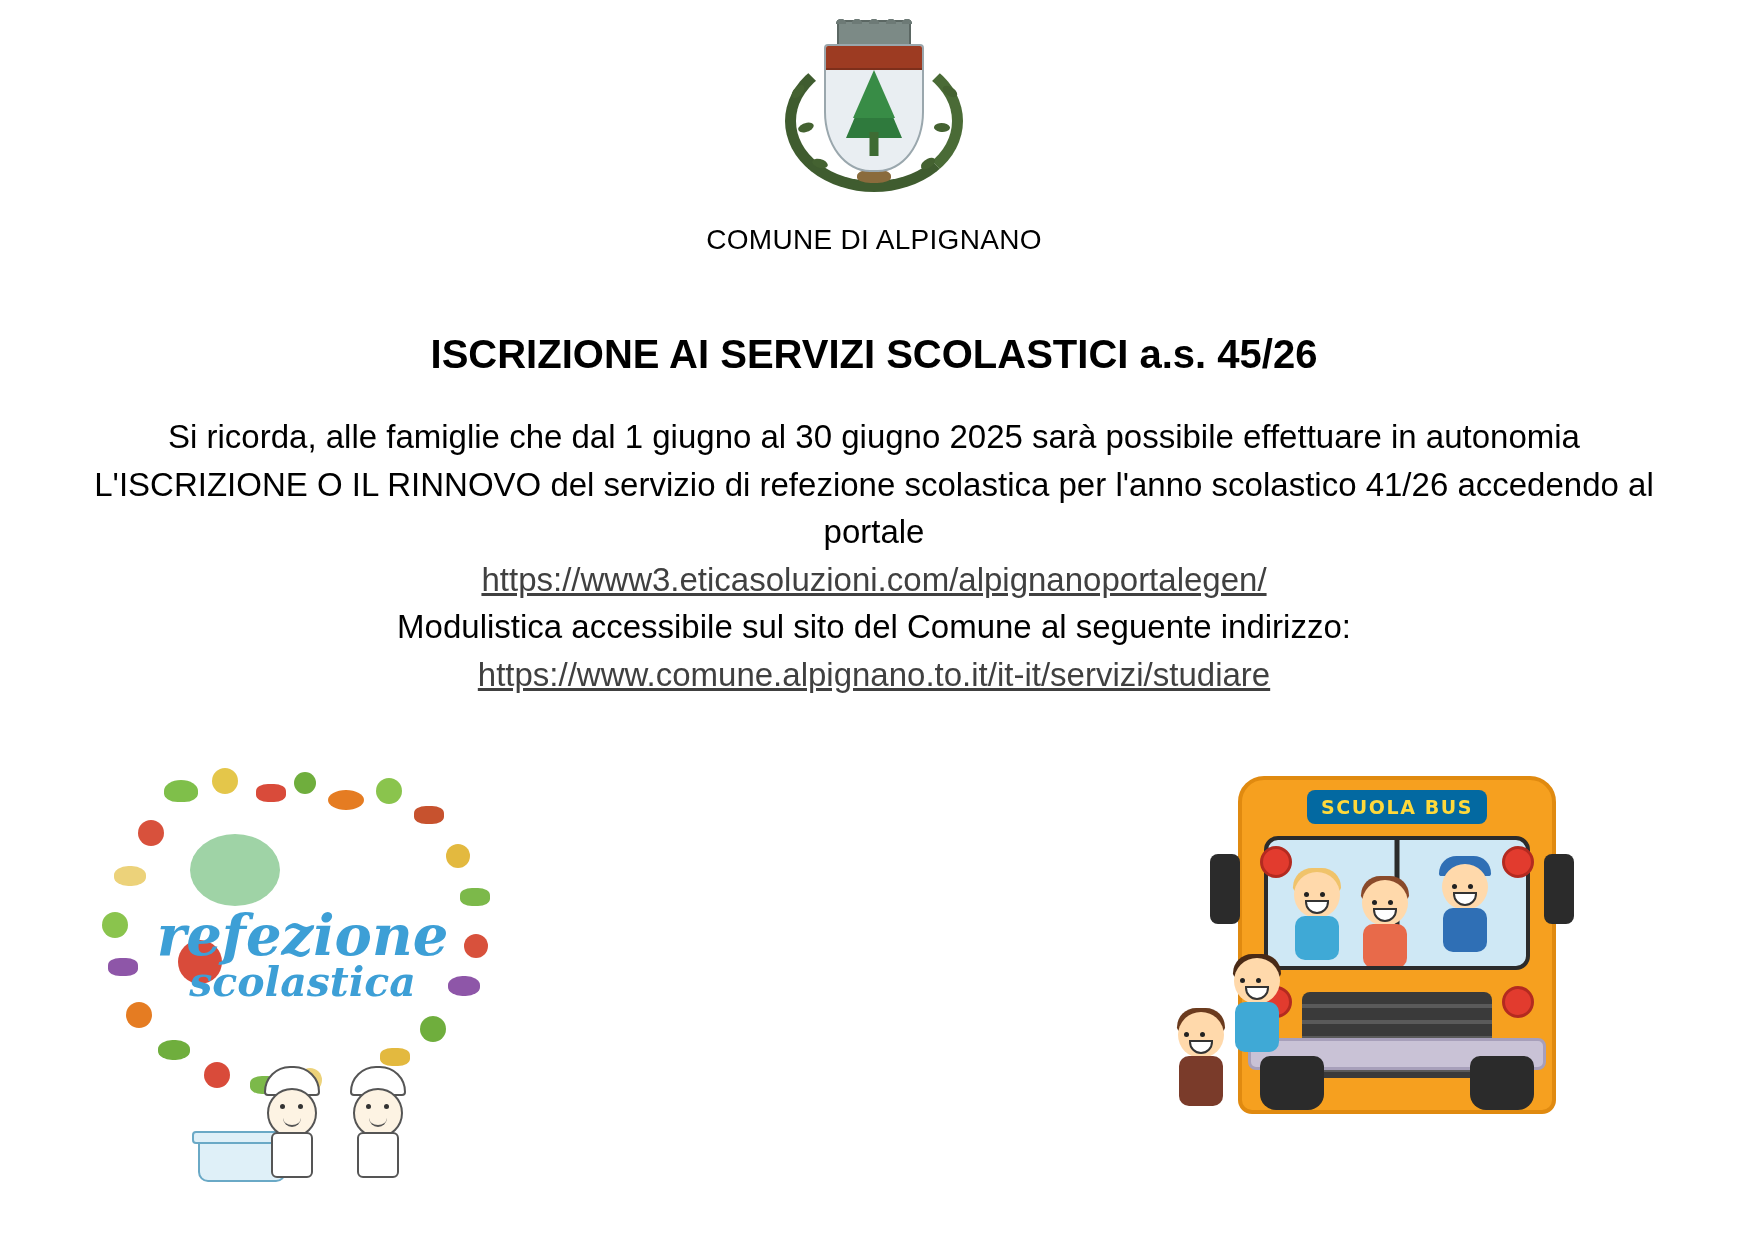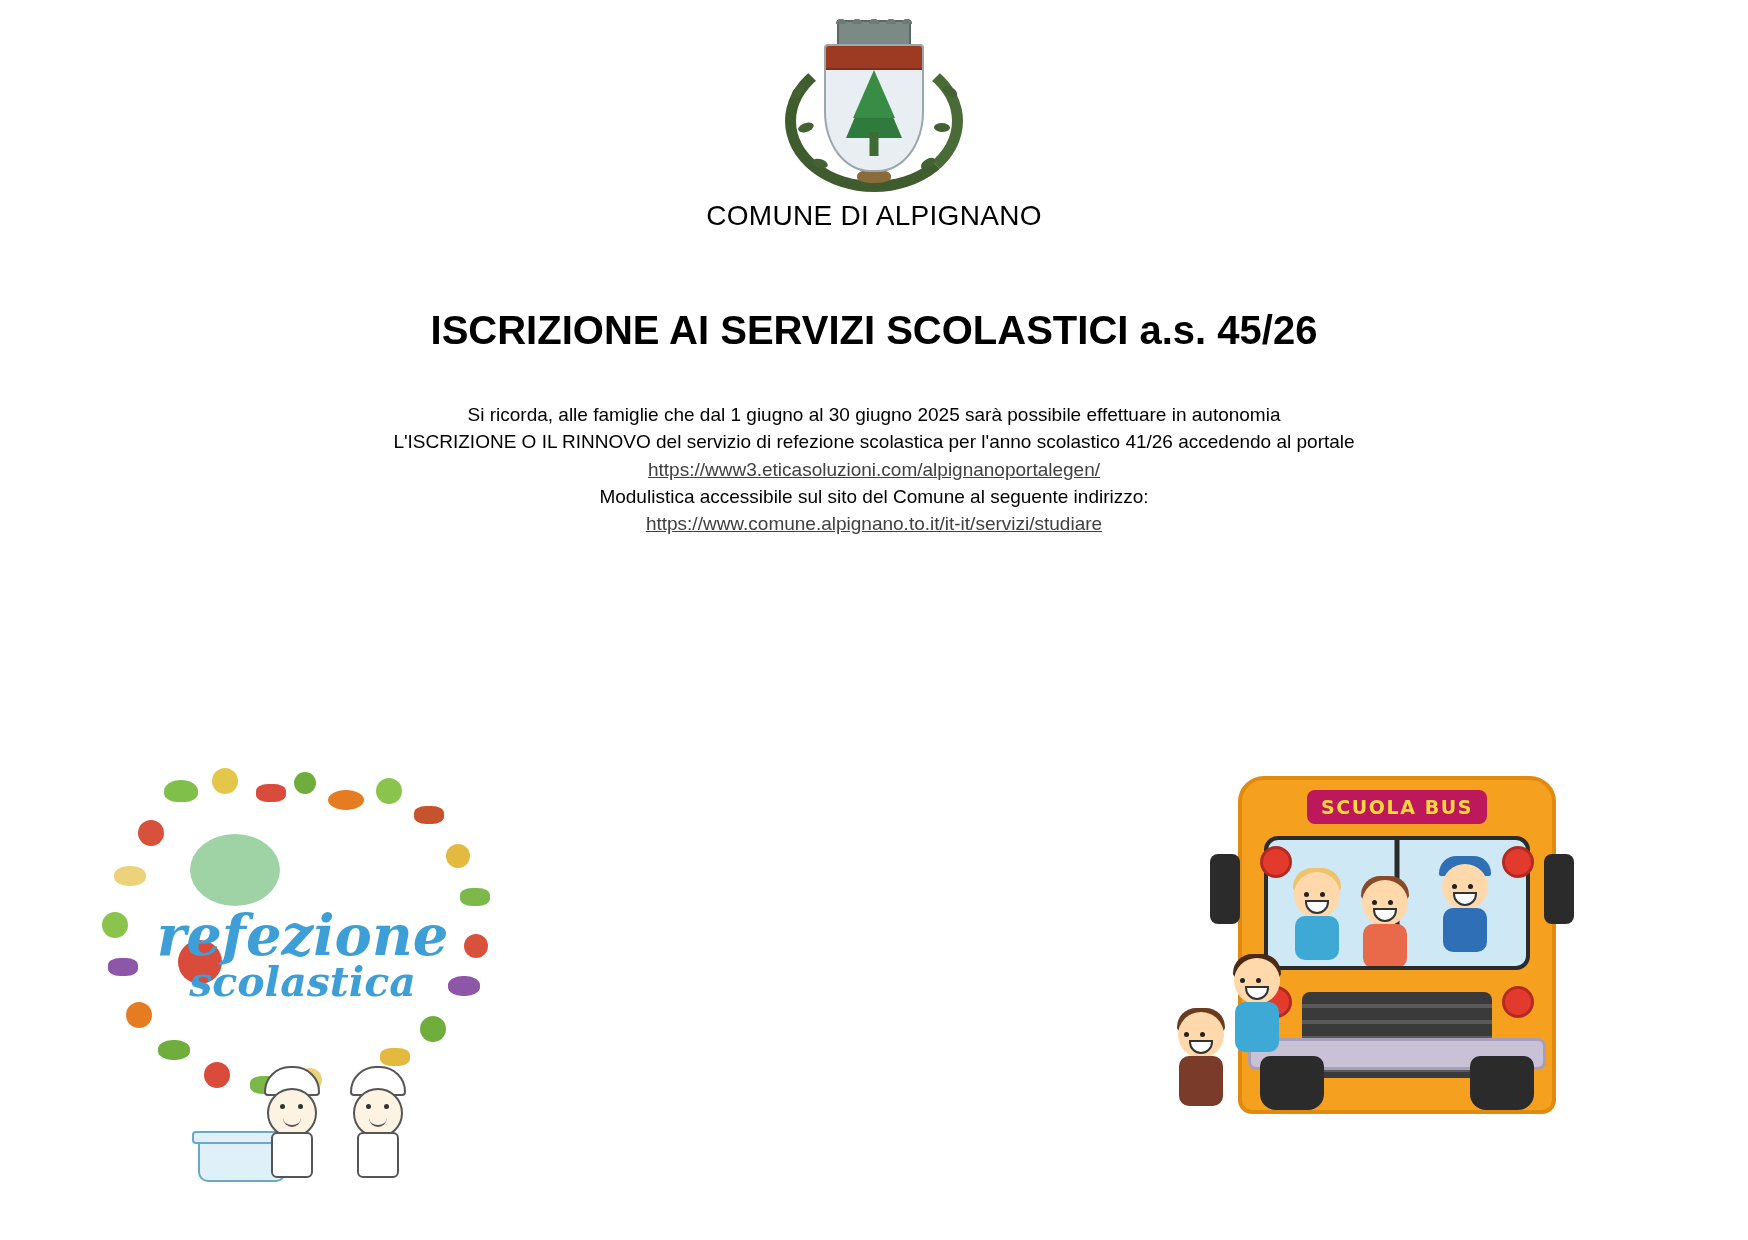--- a/index.html
+++ b/index.html
@@ -133,36 +133,37 @@
     width: 34px;
     height: 14px;
     background: #8a6b3c;
     border-radius: 50% 50% 40% 40%;
   }
 
   .comune-name {
     text-align: center;
     font-size: 28px;
     letter-spacing: 0.3px;
+    margin-top: 24px;
     color: #000;
   }
 
   
   .doc-title {
     text-align: center;
     font-weight: bold;
     font-size: 40px;
     margin-top: 76px;
   }
 
   
   .body-block {
-    margin-top: 48px;
+    margin-top: 36px;
     text-align: center;
-    font-size: 19px;
+    font-size: 33px;
     line-height: 1.44;
     padding: 0 90px;
   }
   .body-block p {
     margin: 0;
   }
   .body-block b { font-weight: normal; }
   .link {
     text-decoration: underline;
     color: #404040;
@@ -299,21 +300,21 @@
     border: 4px solid #e08a10;
     border-radius: 26px 26px 14px 14px;
   }
   .bus-roofsign {
     position: absolute;
     left: 50%;
     transform: translateX(-50%);
     top: 10px;
     width: 180px;
     height: 34px;
-    background: #be185d;
+    background: #0369a1;
     border-radius: 8px;
     color: #ffd93b;
     font-size: 19px;
     font-weight: bold;
     letter-spacing: 1.6px;
     display: flex;
     align-items: center;
     justify-content: center;
     font-family: "DejaVu Sans", sans-serif;
   }

